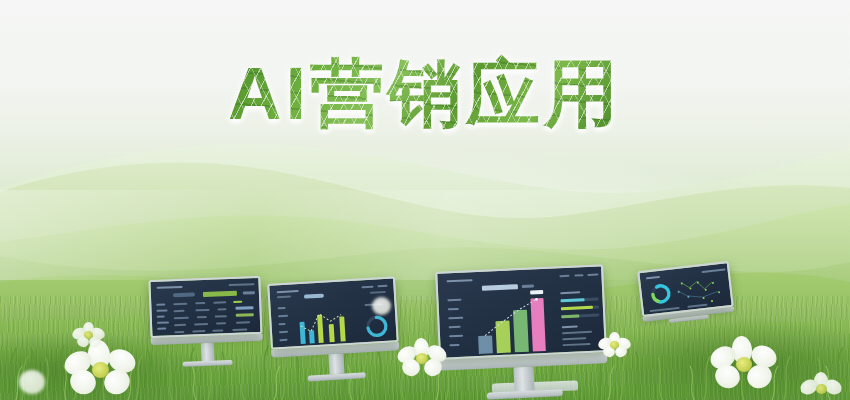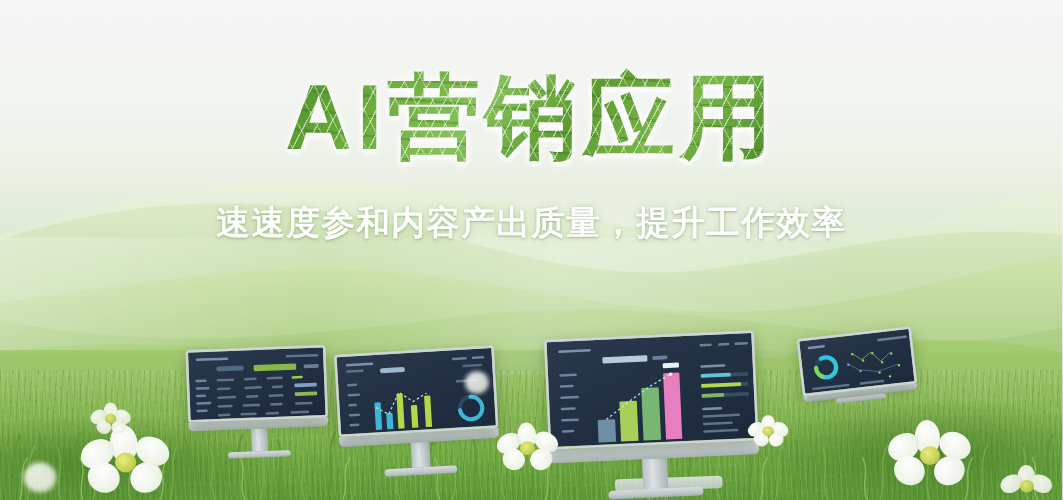--- a/index.html
+++ b/index.html
@@ -511,17 +511,16 @@
   </div>
 
   <div class="title-sh" style="top:52px;">
     <span>AI营销应用</span>
   </div>
   <div class="title-wrap">
     <span class="title">AI营销应用</span>
   </div>
 
   <div class="sub-wrap">
-    <div class="sub-line" style="margin-top:5px;">速速度参和内容产出质量，提升工作效率</div>
   </div>
 
   <div class="noise"></div>
 </div>
 
 </body></html>

